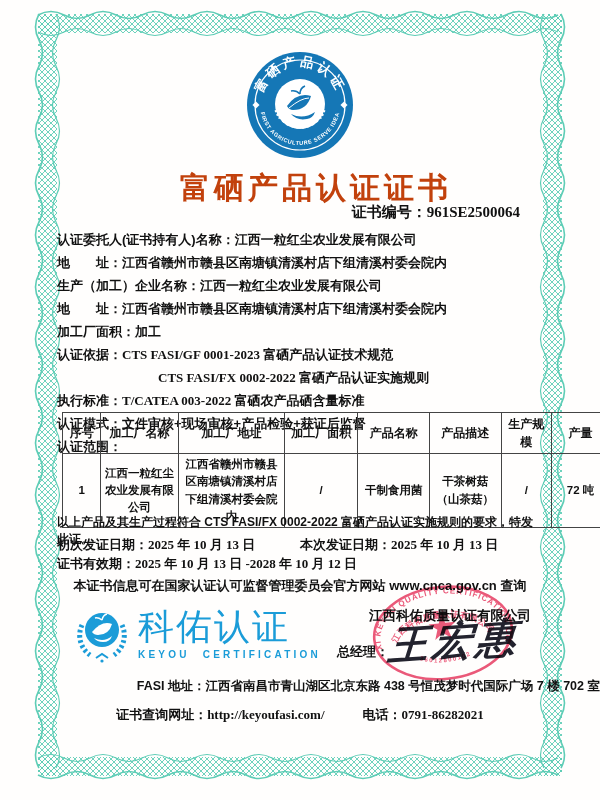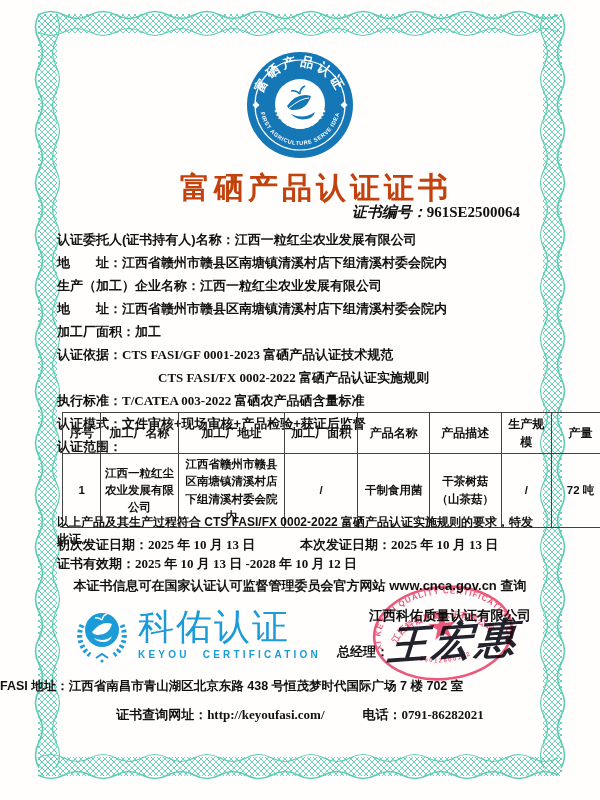--- a/index.html
+++ b/index.html
@@ -11,21 +11,21 @@
   
   .badge{position:absolute;left:245px;top:50px;width:110px;height:110px;}
 
   
   .cert-title{position:absolute;left:16px;top:168px;width:100%;text-align:center;
               font-size:30px;font-weight:800;letter-spacing:4px;color:#c2410c;}
 
   
   .cert-no{position:absolute;right:80px;top:203px;font-size:15px;font-weight:700;
            font-family:"Liberation Serif","DejaVu Serif",serif;}
-  .cert-no .lbl{font-family:"Liberation Sans",sans-serif;font-style:italic;}
+  .cert-no .lbl{font-family:"Liberation Sans",sans-serif;}
 
   
   .info{position:absolute;left:57px;top:231px;width:486px;}
   .info .line{font-size:13px;font-weight:700;line-height:18px;margin-bottom:5px;white-space:nowrap;}
   .info .line .val{font-weight:700;}
   .info .line.cont{padding-left:101px;}
   .latin{font-family:"Liberation Serif","DejaVu Serif",serif;}
 
   
   .scope-table{position:absolute;left:62px;top:412px;width:548px;border-collapse:collapse;
@@ -53,21 +53,21 @@
   .issuer-company{position:absolute;left:360px;top:607px;width:180px;font-size:13.5px;
                   font-weight:700;text-align:center;}
   .signer{position:absolute;left:337px;top:643px;font-size:13px;font-weight:700;}
   .signature{position:absolute;left:388px;top:614px;font-size:40px;color:#23232e;
              font-family:"DejaVu Serif","Liberation Serif",serif;font-style:italic;
              transform:rotate(-4deg) skewX(-8deg);letter-spacing:4px;font-weight:700;}
   .seal{position:absolute;left:368px;top:583px;width:150px;height:100px;
         transform:rotate(-6deg);opacity:.9;mix-blend-mode:multiply;}
 
   
-  .fasi-line{position:absolute;left:0;top:678px;width:100%;text-align:left;
+  .fasi-line{position:absolute;left:0;top:678px;width:100%;text-align:right;
              font-size:12.5px;font-weight:700;}
   .contact-line{position:absolute;left:0;top:706px;width:100%;display:flex;
                 justify-content:center;gap:38px;font-size:13px;font-weight:700;}
 </style>
 </head>
 <body>
 
 <div class="page">
 
   <svg class="border-svg" width="600" height="800" viewBox="0 0 600 800">

